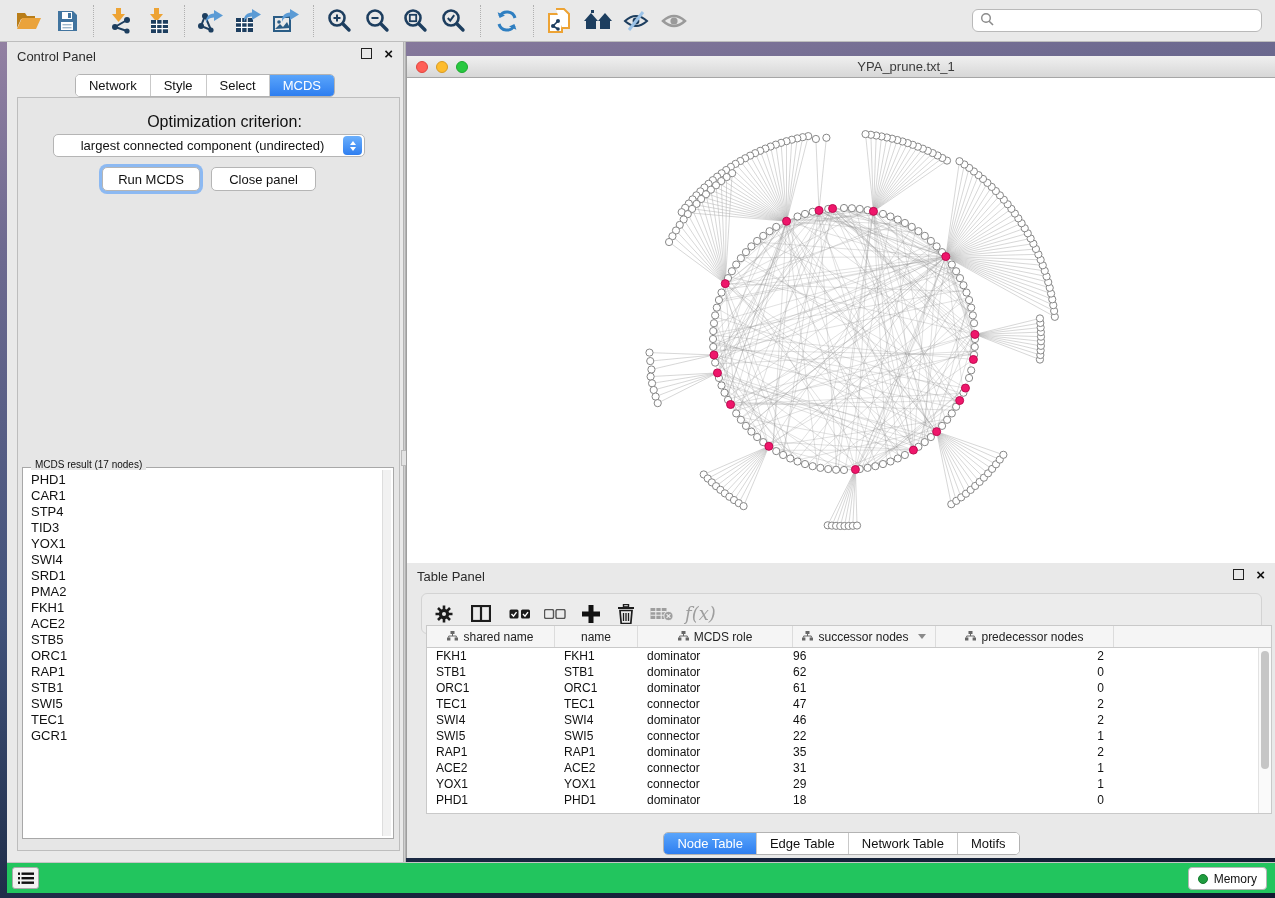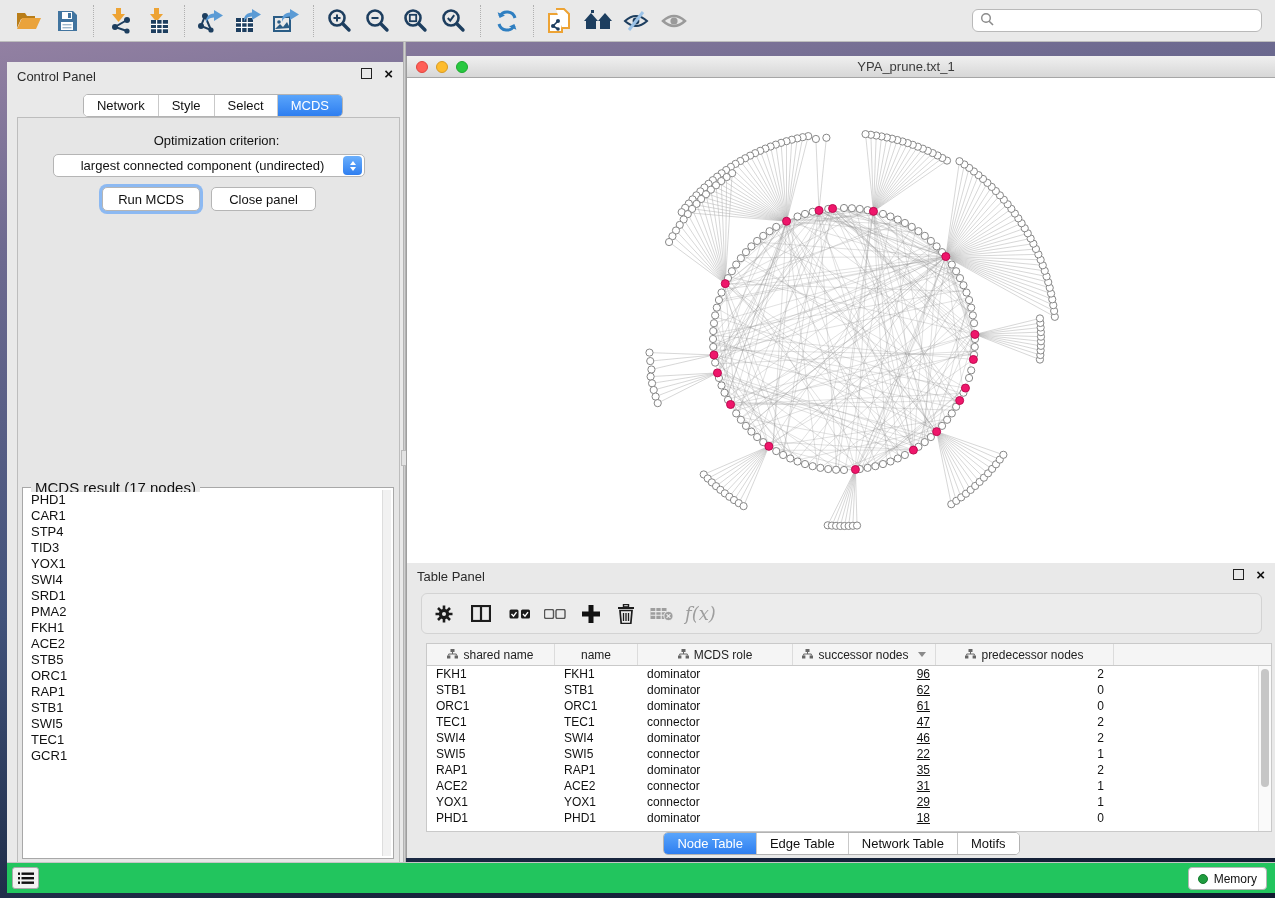--- a/index.html
+++ b/index.html
@@ -19,51 +19,51 @@
   .tb-icon { width:30px; height:30px; display:flex; align-items:center; justify-content:center; margin:0 4px; flex:0 0 auto; }
   .tb-sep { width:1px; height:32px; border-left:1px dotted #b0b0b0; margin:0 7px; flex:0 0 auto; }
   .search-field {
     position:absolute; right:13px; top:9px; width:290px; height:23px;
     background:#fff; border:1px solid #b9b9b9; border-radius:6px;
     display:flex; align-items:center; padding-left:7px; gap:4px;
   }
   .search-field input { border:none; outline:none; flex:1; font-size:12px; background:transparent; }
 
   
-  .control-panel { position:absolute; left:7px; top:42px; width:396px; height:820px; background:#e9e9e9;margin-top:20px; }
+  .control-panel { position:absolute; left:7px; top:42px; width:396px; height:820px; background:#e9e9e9; }
   .panel-titlebar { position:relative; height:28px; display:flex; align-items:center; padding:0 10px; }
   .panel-title { font-size:13px; color:#2b2b2b; }
   .panel-winbtns { position:absolute; right:10px; top:6px; display:flex; gap:12px; align-items:center; }
   .wb-float { width:11px; height:11px; border:1.5px solid #222; background:transparent; display:inline-block; }
   .wb-close { font-size:15px; font-weight:bold; color:#111; line-height:11px; }
 
   .seg-tabs { display:inline-flex; border:1px solid #b3b3b3; border-radius:5px; overflow:hidden; background:#fff; }
   .seg-tab { font-size:13px; padding:3px 13px; color:#111; background:#fff; border-left:1px solid #c9c9c9; cursor:default; }
   .seg-tab:first-child { border-left:none; }
   .seg-tab.selected { background:linear-gradient(#5aa5fb,#2e7ef0); color:#fff; }
-  .cp-tabbar { position:absolute; left:8px; top:32px; width:396px; display:flex; justify-content:center; z-index:2; }
+  .cp-tabbar { position:absolute; left:0; top:32px; width:396px; display:flex; justify-content:center; z-index:2; }
 
   .cp-frame { position:absolute; left:10px; top:55px; width:383px; height:754px;
     background:#e6e6e6; border:1px solid #bdbdbd; }
-  .opt-label { position:absolute; left:8px; top:15px; width:100%; text-align:center; font-size:13px; color:#111; }
+  .opt-label { position:absolute; left:16px; top:15px; width:100%; text-align:center; font-size:16px; color:#111; }
   .dropdown { position:absolute; left:35px; top:36px; width:312px; height:23px; background:#fff;
     border:1px solid #b5b5b5; border-radius:5px; display:flex; align-items:center; }
   .dropdown .dd-text { flex:1; font-size:13px; padding-left:8px; color:#111; white-space:nowrap; overflow:hidden;text-align:center; }
   .dd-stepper { width:19px; height:19px; margin-right:2px; border-radius:4px;
     background:linear-gradient(#6cb0fc,#2e7ef0); display:flex; flex-direction:column; align-items:center; justify-content:center; gap:2px; }
   .dd-up { width:0; height:0; border-left:3.5px solid transparent; border-right:3.5px solid transparent; border-bottom:4.5px solid #fff; }
   .dd-down { width:0; height:0; border-left:3.5px solid transparent; border-right:3.5px solid transparent; border-top:4.5px solid #fff; }
   .btn { font-size:13px; color:#111; background:#fff; border:1px solid #b5b5b5; border-radius:5px; padding:3px 12px; }
   .btn.focus-ring { box-shadow:0 0 0 3px rgba(110,170,245,.75); }
   .run-btn { position:absolute; left:84px; top:69px; width:98px; height:24px; }
   .closepanel-btn { position:absolute; left:193px; top:69px; width:105px; height:24px; }
 
   .mcds-fieldset { position:absolute; left:4px; top:369px; width:372px; height:372px;
     border:1px solid #a8a8a8; background:#fff; }
-  .mcds-legend { position:absolute; left:8px; top:-9px; background:#e6e6e6; padding:0 4px; font-size:15px; color:#111; }
+  .mcds-legend { position:absolute; left:8px; top:-9px; background:#e6e6e6; padding:0 4px; font-size:10px; color:#111; }
   .mcds-list { position:absolute; inset:4px 12px 4px 4px; overflow:hidden; background:#fff; }
   .mcds-item { font-size:13px; line-height:16px; color:#111; padding-left:4px; }
   .mcds-scroll { position:absolute; top:2px; right:2px; bottom:2px; width:9px; background:#f1f1f1; border-left:1px solid #ddd; }
 
   
   .v-splitter { position:absolute; left:403px; top:42px; width:3px; height:820px; background:#cfcfcf; border-left:1px solid #b3b3b3; border-right:1px solid #b3b3b3; }
   .v-splitter-handle { position:absolute; left:-3px; top:408px; width:9px; height:16px; background:#e3e3e3; border:1px solid #bbb; }
 
   
   .network-window { position:absolute; left:406px; top:56px; width:869px; height:518px; border-left:1px solid #9e9e9e; }
@@ -77,32 +77,32 @@
   .net-view { position:absolute; left:0; top:22px; width:869px; height:496px; background:#fff; overflow:hidden; }
   .h-splitter-handle { position:absolute; left:427px; bottom:1px; width:12px; height:6px; background:#d6d6d6; border:1px solid #bdbdbd; }
 
   
   .table-panel { position:absolute; left:406px; top:563px; width:869px; height:295px; background:#e9e9e9; border-left:1px solid #9e9e9e; }
   .tp-toolbar { position:absolute; left:14px; top:30px; width:841px; height:41px; background:#ececec;
     border:1px solid #d3d3d3; border-radius:6px; display:flex; align-items:center; padding-left:12px; }
   .tp-icon { display:flex; align-items:center; justify-content:center; margin-right:0; }
   .fx-label { font-family:"DejaVu Serif","Liberation Serif",serif; font-style:italic; font-size:18px; color:#9e9e9e; }
 
-  .tp-table { position:absolute; left:19px; top:80px; width:846px; height:189px; background:#fff; border:1px solid #c9c9c9; }
+  .tp-table { position:absolute; left:19px; top:62px; width:846px; height:189px; background:#fff; border:1px solid #c9c9c9; }
   .tp-header { display:grid; grid-template-columns:128px 83px 155px 143px 178px 1fr; height:22px;
     background:#f5f5f5; border-bottom:1px solid #c9c9c9; }
   .th-cell { display:flex; align-items:center; justify-content:center; gap:5px; font-size:12px; color:#222;
     border-right:1px solid #dcdcdc; overflow:hidden; white-space:nowrap; }
   .th-cell:last-child { border-right:none; }
   .sort-caret { width:0; height:0; border-left:4px solid transparent; border-right:4px solid transparent; border-top:5px solid #8a8a8a; margin-left:4px; }
   .tp-rows { position:absolute; left:0; top:22px; right:13px; bottom:0; overflow:hidden; }
   .tp-row { display:grid; grid-template-columns:128px 83px 155px 143px 178px 1fr; height:16px; align-items:center; }
   .td { font-size:12px; color:#111; white-space:nowrap; overflow:hidden; }
   .td.left { padding-left:9px; text-align:left; }
-  .td.num { text-align:right; padding-right:6px;text-decoration:underline; }
+  .td.num { padding-right:6px; }
   .td.num2 { text-align:right; padding-right:10px; }
   .tp-scroll { position:absolute; right:0; top:22px; bottom:0; width:13px; background:#fafafa; border-left:1px solid #e2e2e2; }
   .tp-thumb { position:absolute; left:2px; top:3px; width:8px; height:118px; border-radius:4px; background:#c6c6c6; }
   .tp-tabbar { position:absolute; left:0; bottom:3px; width:869px; display:flex; justify-content:center; }
 
   
   .status-bar { position:absolute; left:7px; top:862px; width:1268px; height:31px; background:#22c55e; border-top:1px solid #c6c6c6; }
   .sb-left-btn { position:absolute; left:5px; top:4px; width:27px; height:22px; background:#f2f2f2;
     border:1px solid #ababab; border-radius:3px; display:flex; align-items:center; justify-content:center; }
   .memory-btn { position:absolute; right:8px; top:4px; height:23px; background:#fff; border:1px solid #b5b5b5;

